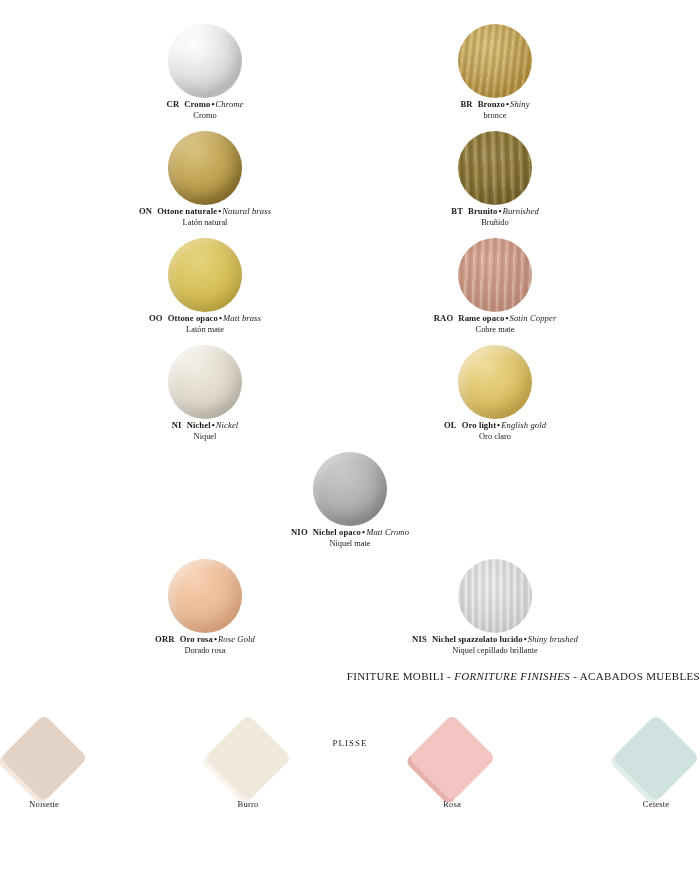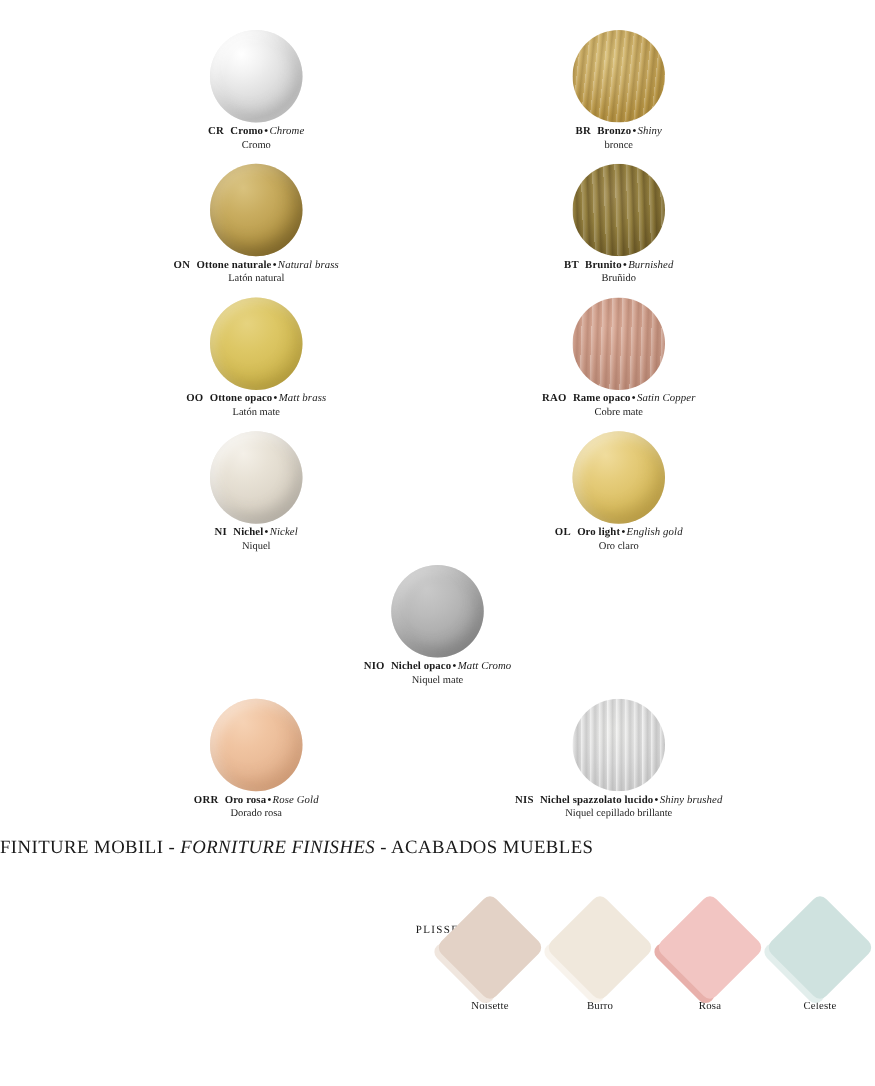--- a/index.html
+++ b/index.html
@@ -131,37 +131,37 @@
     box-shadow: inset -6px -8px 14px rgba(150,95,60,.24), inset 5px 5px 10px rgba(255,255,255,.45);
   }
   .m-nichel-spazz {
     background:
       repeating-linear-gradient(90deg, rgba(255,255,255,.55) 0px, rgba(255,255,255,0) 2px, rgba(150,150,150,.28) 4px, rgba(255,255,255,0) 7px),
       radial-gradient(circle at 45% 35%, #e9e9e7 0%, #dedede 40%, #cfcfcf 75%, #c4c4c4 100%);
   }
 
   
   .section-title {
-    text-align: left;
-    font-size: 15px;
+    text-align: right;
+    font-size: 11px;
     letter-spacing: .35px;
     white-space: nowrap;
   }
   .section-title .it { font-style: italic; font-weight: normal; }
   .plisse-title {
     text-align: center;
     font-size: 8.8px;
     letter-spacing: 1.1px;
     margin-top: 40px;
   }
 
   
   .swatch-row {
     display: flex;
-    justify-content: flex-end;
+    justify-content: space-between;
     gap: 0px;
   }
   .swatch-cell {
     width: 88px;
     text-align: center;
   }
   .swatch-box {
     width: 62px;
     height: 62px;
     margin: 0 auto;

